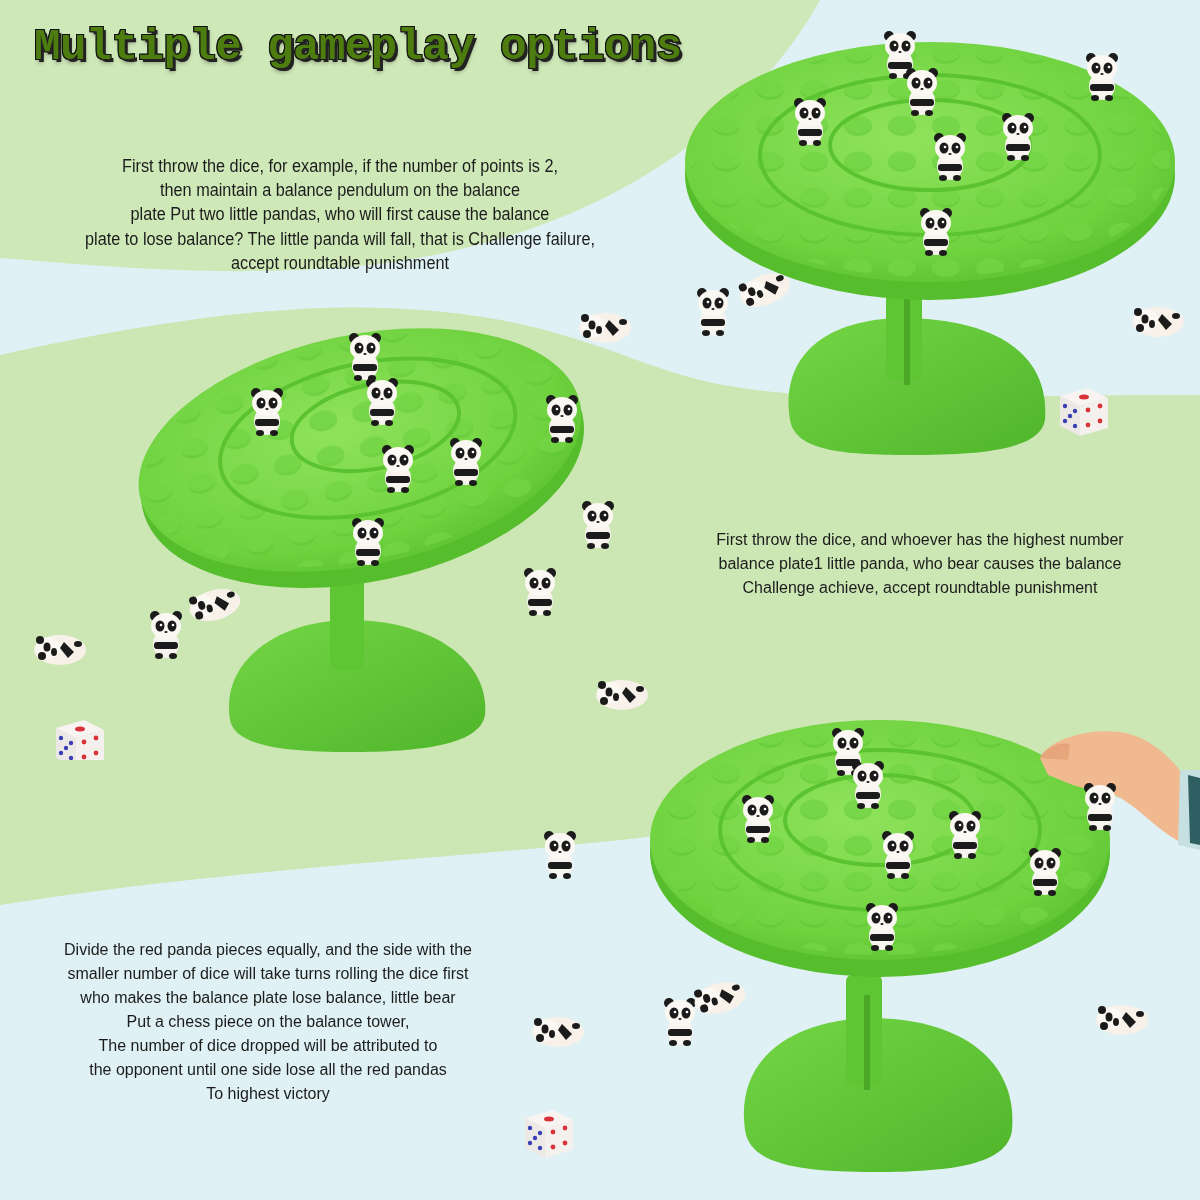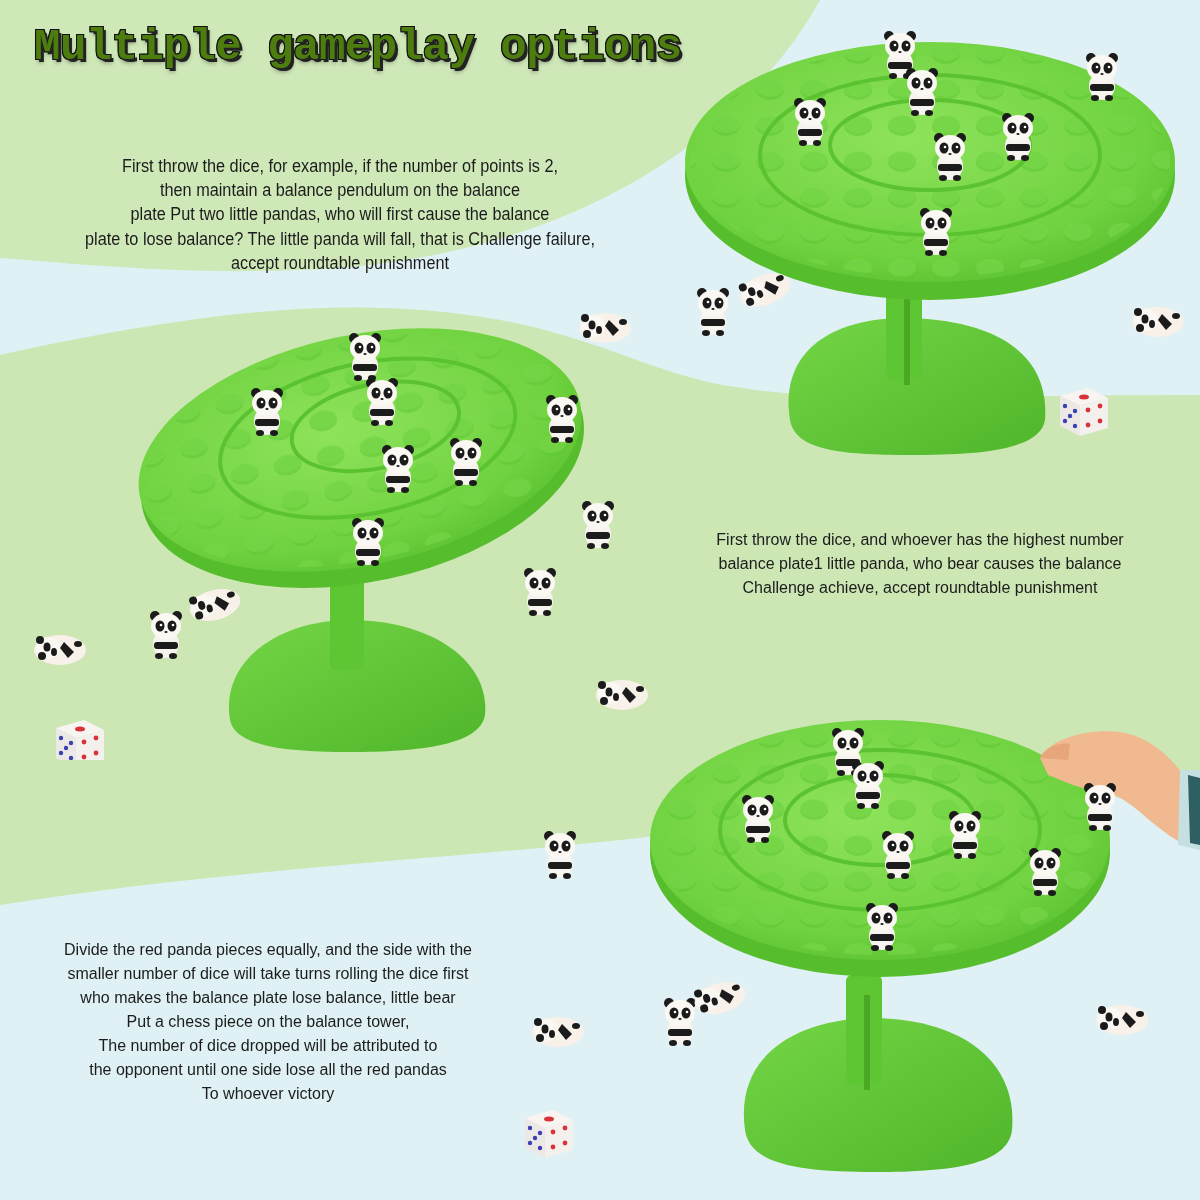--- a/index.html
+++ b/index.html
@@ -47,21 +47,21 @@
   <span class="line">Challenge achieve, accept roundtable punishment</span>
 </div>
 
 <div class="desc desc-3">
   <span class="line">Divide the red panda pieces equally, and the side with the</span>
   <span class="line">smaller number of dice will take turns rolling the dice first</span>
   <span class="line">who makes the balance plate lose balance, little bear</span>
   <span class="line">Put a chess piece on the balance tower,</span>
   <span class="line">The number of dice dropped will be attributed to</span>
   <span class="line">the opponent until one side lose all the red pandas</span>
-  <span class="line">To whoever victory</span>
+  <span class="line">To highest victory</span>
 </div>
 
 <svg width="0" height="0" style="position:absolute">
   <defs>
     <radialGradient id="plateGrad" cx="45%" cy="40%" r="70%">
       <stop offset="0%" stop-color="#8fe35c"></stop>
       <stop offset="70%" stop-color="#6fd23f"></stop>
       <stop offset="100%" stop-color="#56bd2c"></stop>
     </radialGradient>
     <linearGradient id="baseGrad" x1="0" y1="0" x2="1" y2="1">

